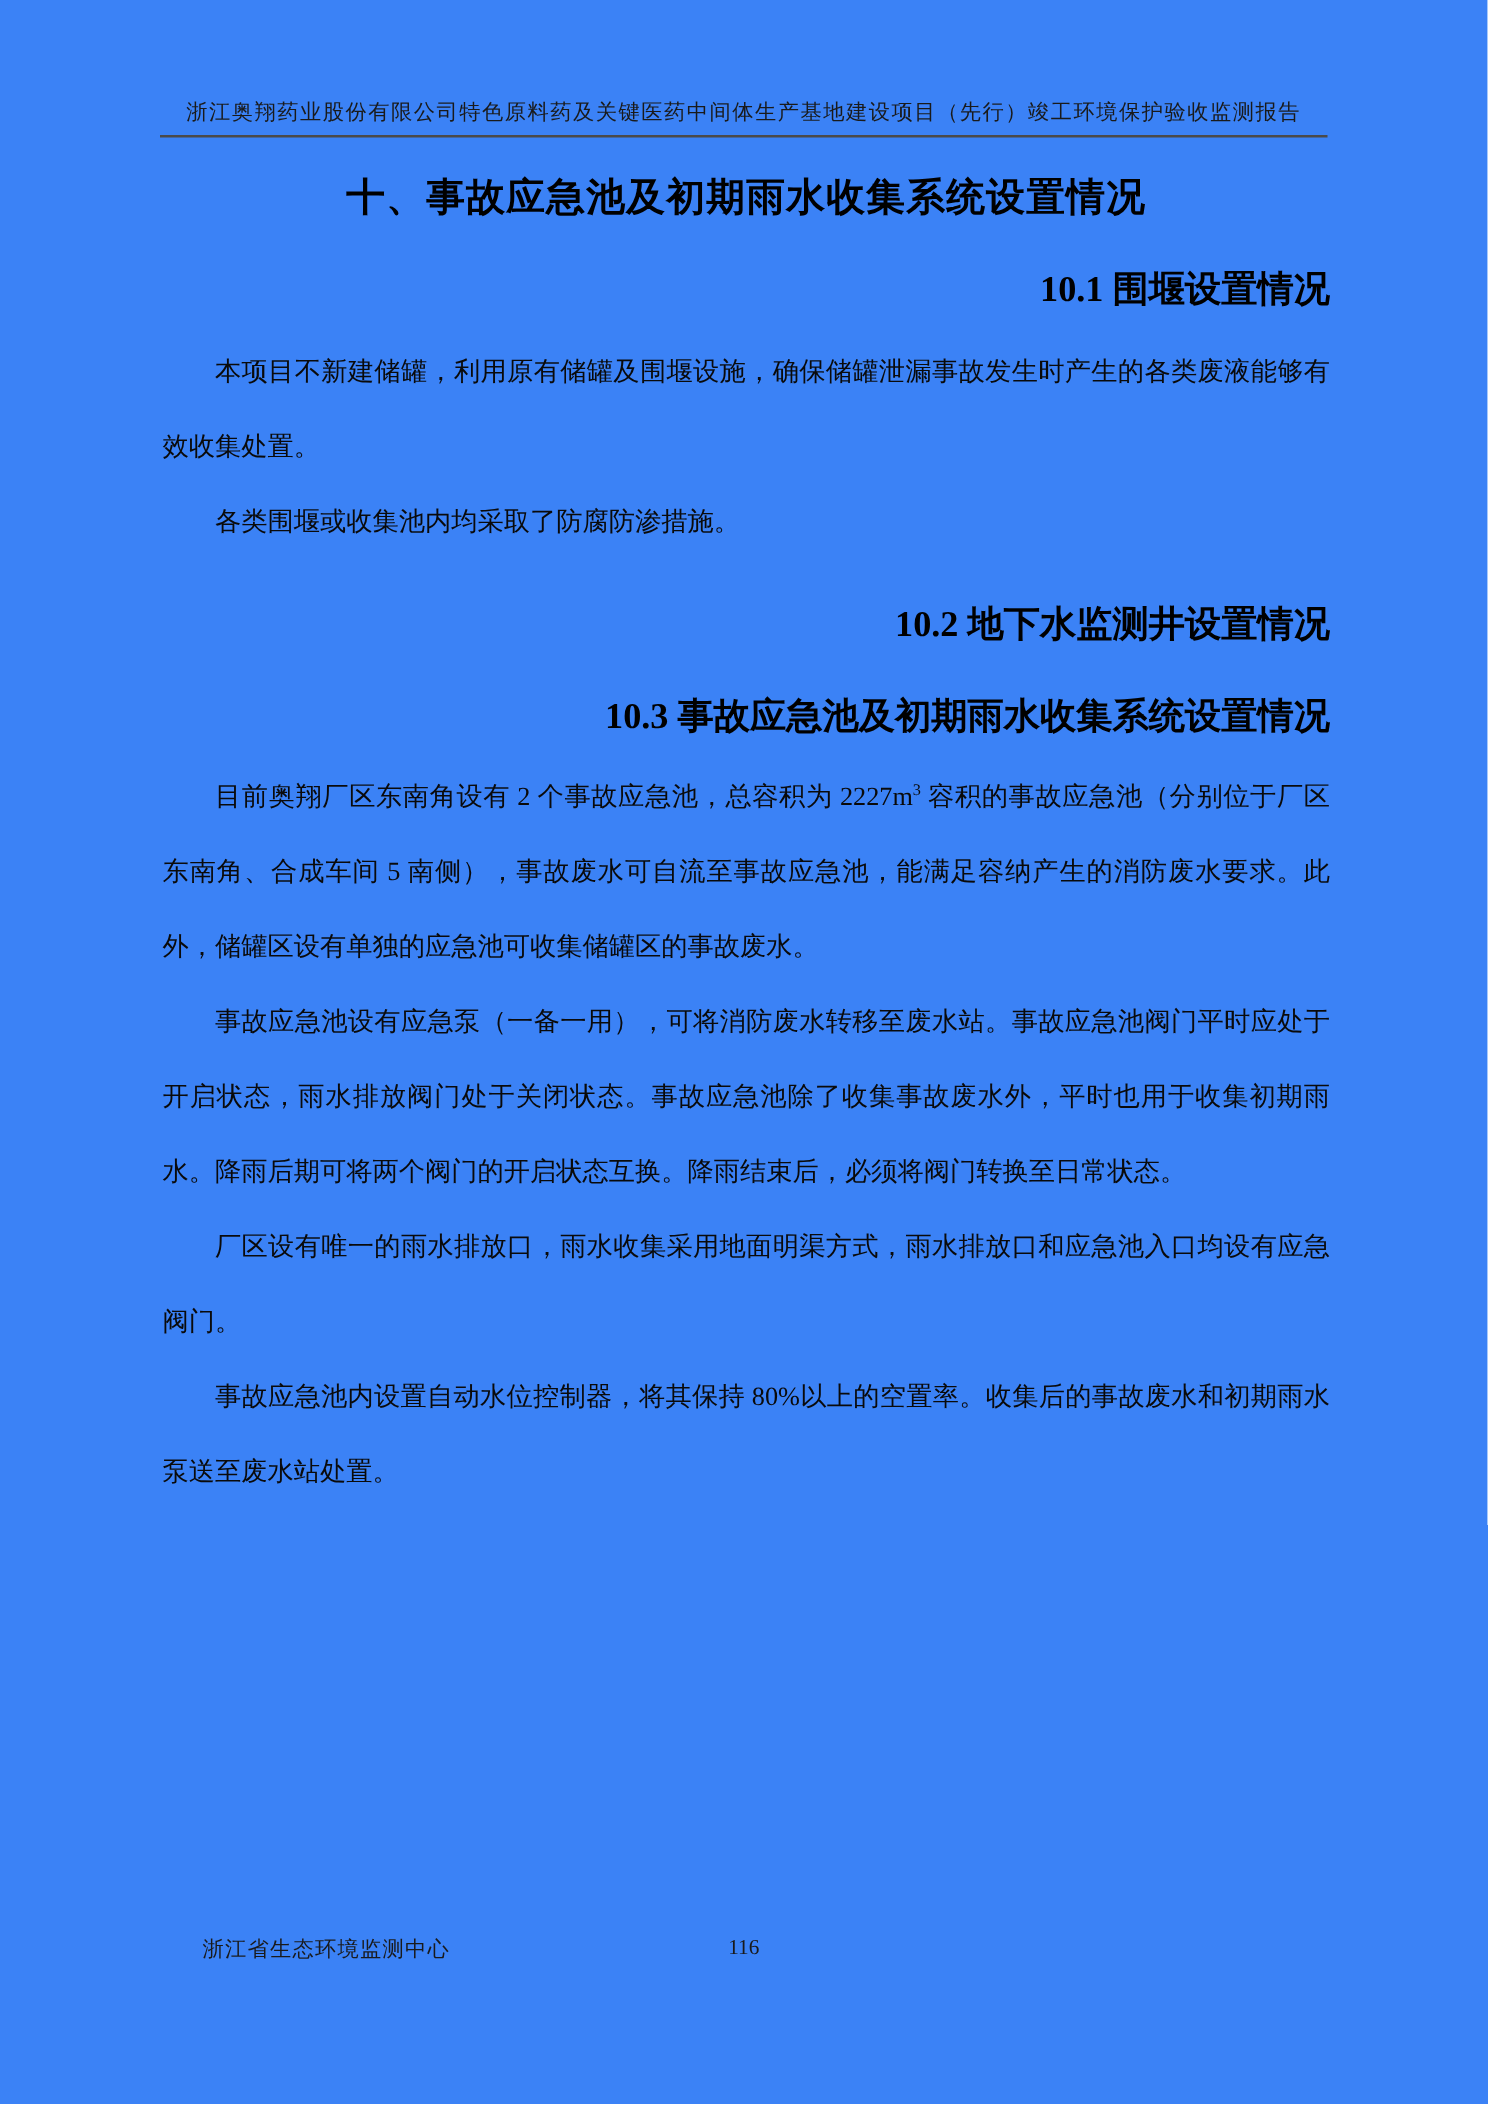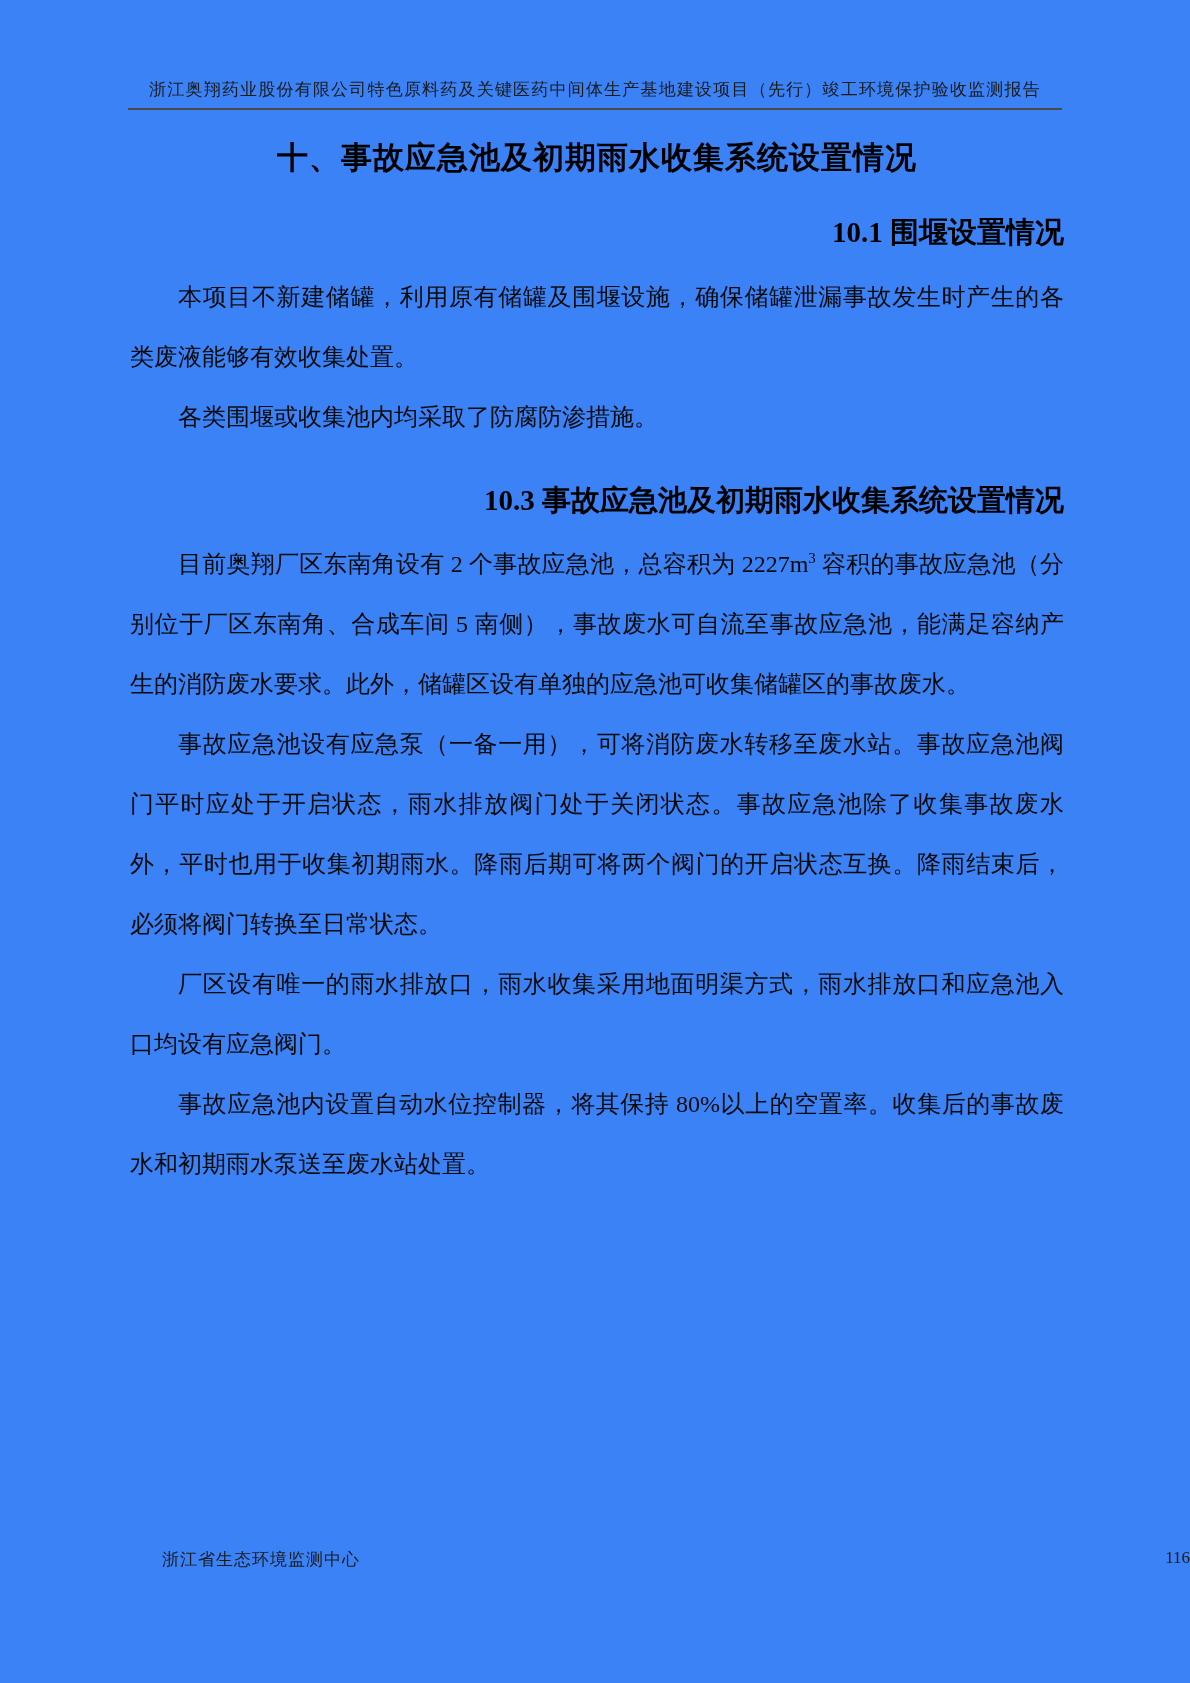--- a/index.html
+++ b/index.html
@@ -44,21 +44,21 @@
     line-height: 1.4;
   }
   .section-heading {
     font-size: 29px;
     font-weight: bold;
     margin: 34px 0 14px 0;
     line-height: 1.35;
     text-align: right;
   }
   .para {
-    font-size: 24px;
+    font-size: 21px;
     line-height: 60px;
     text-indent: 2em;
     text-align: justify;
     margin: 0;
     color: #0a0a0a;
   }
   .para sup {
     font-size: 0.62em;
     line-height: 0;
     vertical-align: super;
@@ -75,39 +75,40 @@
   .footer-org {
     position: absolute;
     left: 162px;
     top: 0;
     letter-spacing: 1px;
   }
   .footer-page-num {
     position: absolute;
     left: 0;
     width: 1190px;
-    text-align: right;
+    text-align: center;
     top: 0;
   }
 </style>
 </head>
 <body>
 
 <div class="page">
 
   <div class="running-header">浙江奥翔药业股份有限公司特色原料药及关键医药中间体生产基地建设项目（先行）竣工环境保护验收监测报告</div>
 
   <div class="content">
 
     <h1 class="doc-title">十、事故应急池及初期雨水收集系统设置情况</h1>
 
     <h2 class="section-heading">10.1 围堰设置情况</h2>
     <p class="para">本项目不新建储罐，利用原有储罐及围堰设施，确保储罐泄漏事故发生时产生的各类废液能够有效收集处置。</p>
     <p class="para">各类围堰或收集池内均采取了防腐防渗措施。</p>
 
+    <h2 class="section-heading">10.2 地下水监测井设置情况</h2>
 
     <h2 class="section-heading">10.3 事故应急池及初期雨水收集系统设置情况</h2>
     <p class="para"><span>目前奥翔厂区东南角设有 2 个事故应急池，总容积为 2227m</span><sup>3</sup><span> 容积的事故应急池（分别位于厂区东南角、合成车间 5 南侧），事故废水可自流至事故应急池，能满足容纳产生的消防废水要求。此外，储罐区设有单独的应急池可收集储罐区的事故废水。</span></p>
     <p class="para">事故应急池设有应急泵（一备一用），可将消防废水转移至废水站。事故应急池阀门平时应处于开启状态，雨水排放阀门处于关闭状态。事故应急池除了收集事故废水外，平时也用于收集初期雨水。降雨后期可将两个阀门的开启状态互换。降雨结束后，必须将阀门转换至日常状态。</p>
     <p class="para">厂区设有唯一的雨水排放口，雨水收集采用地面明渠方式，雨水排放口和应急池入口均设有应急阀门。</p>
     <p class="para">事故应急池内设置自动水位控制器，将其保持 80%以上的空置率。收集后的事故废水和初期雨水泵送至废水站处置。</p>
 
   </div>
 
   <div class="page-footer">

